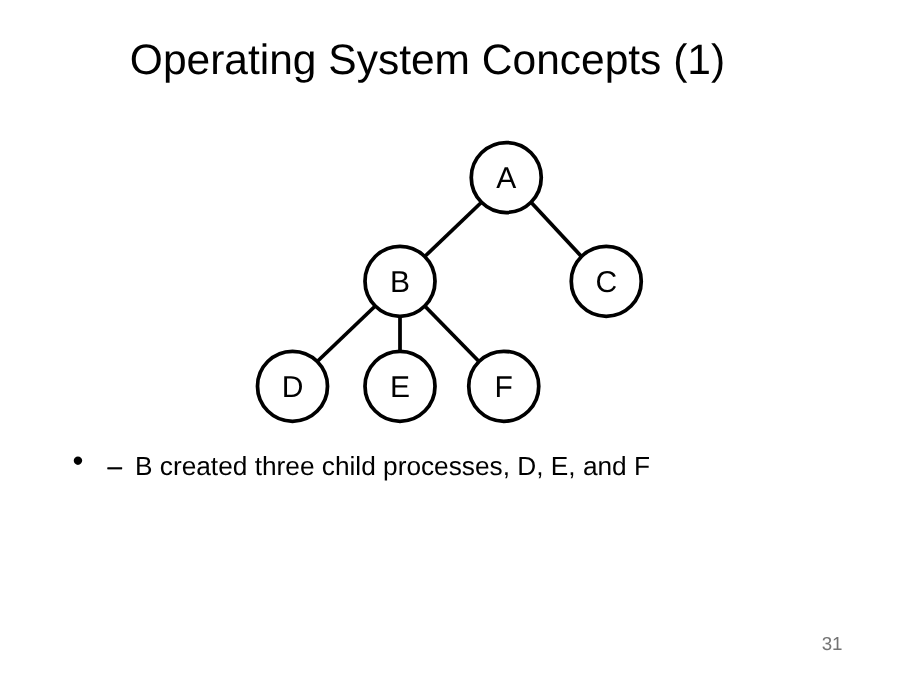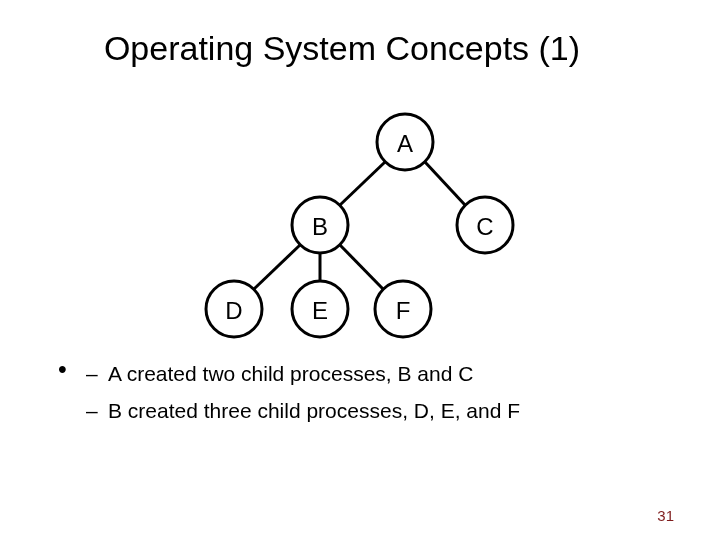--- a/index.html
+++ b/index.html
@@ -107,21 +107,21 @@
     line-height: 31px;
   }
 
   
   .page-number {
     position: absolute;
     right: 46px;
     top: 506px;
     font-size: 15px;
     line-height: 20px;
-    color: #7f1d1d;
+    color: #737373;
   }
 </style>
 </head>
 <body>
 
 <div class="slide">
 
   <div class="slide-title">Operating System Concepts (1)</div>
 
   <div class="diagram">
@@ -163,21 +163,20 @@
   </div>
 
   <div class="bullet-block">
 
     <div class="bullet-l1">
       <span class="marker">•</span>
     </div>
 
     <div class="bullet-l2">
       <span class="marker">–</span>
-      <span>A created two child processes, B and C</span>
     </div>
 
     <div class="bullet-l2">
       <span class="marker">–</span>
       <span>B created three child processes, D, E, and F</span>
     </div>
 
   </div>
 
   <div class="page-number">31</div>

